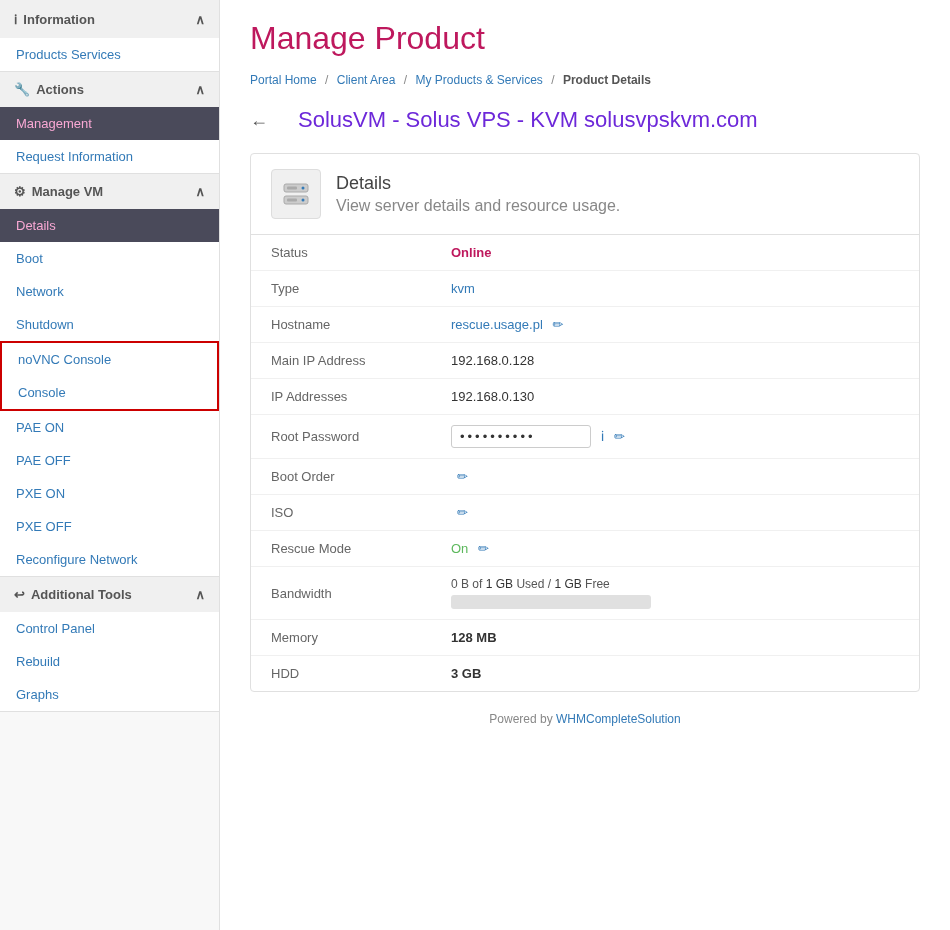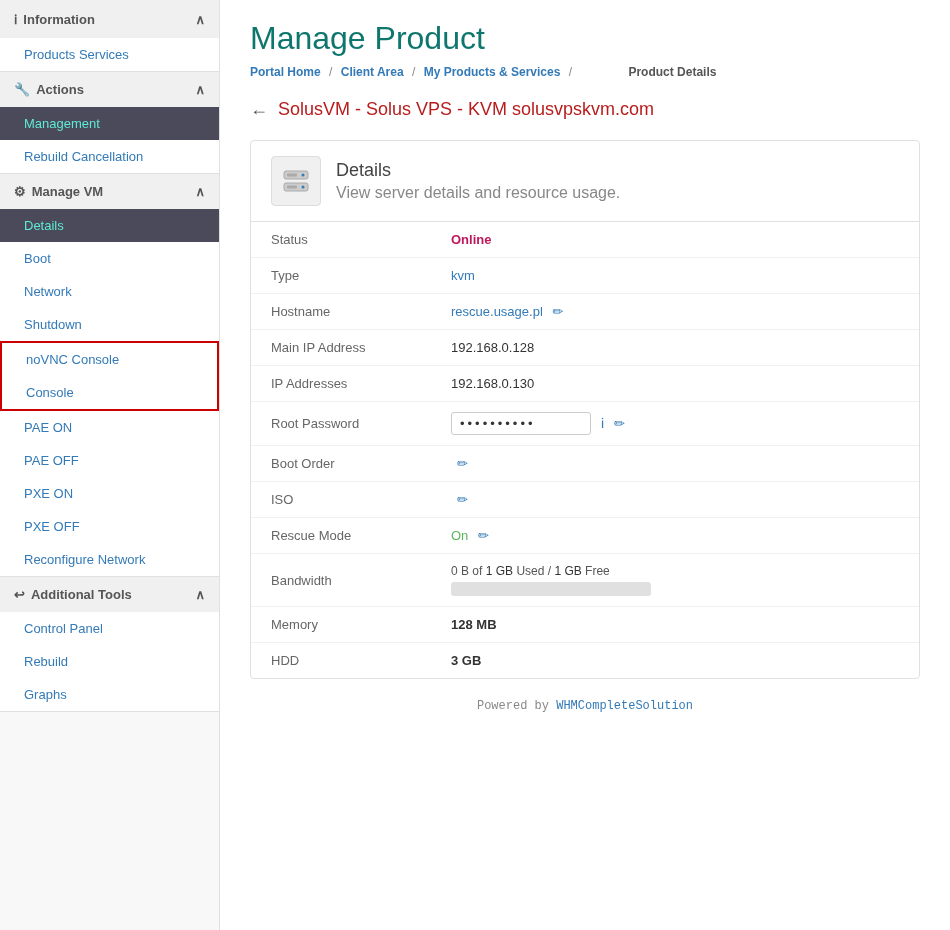--- a/index.html
+++ b/index.html
@@ -2,35 +2,35 @@
 <html><head>
   <meta charset="utf-8">
   <style>
     * { box-sizing: border-box; margin: 0; padding: 0; }
     body { font-family: Arial, sans-serif; font-size: 13px; background: #f5f5f5; color: #333; display: flex; min-height: 930px; }
 
     
     .sidebar { width: 220px; min-width: 220px; background: #f8f8f8; border-right: 1px solid #e0e0e0; padding: 0; }
     .sidebar-section { border-bottom: 1px solid #e0e0e0; }
     .sidebar-section-header { display: flex; align-items: center; justify-content: space-between; padding: 10px 14px; font-size: 13px; font-weight: bold; color: #555; background: #f0f0f0; cursor: pointer; }
-    .sidebar-item { display: block; padding: 9px 24px; font-size: 13px; color: #337ab7; cursor: pointer; background: #fff; text-decoration: none; }
-    .sidebar-item.active { background: #4a4a5a; color: #5eead4; }
+    .sidebar-item { display: block; padding: 9px 16px; font-size: 13px; color: #337ab7; cursor: pointer; background: #fff; text-decoration: none; }
+    .sidebar-item.active { background: #4a4a5a; color: #f9a8d4; }
 
     
     .main { flex: 1; padding: 20px 30px; background: #fff; }
-    .page-title { font-size: 32px; font-weight: 300; color: #0f766e; margin-bottom: 8px; }
+    .page-title { font-size: 32px; font-weight: 300; color: #be185d; margin-bottom: 16px; }
     .breadcrumb { font-size: 12px; color: #888; margin-bottom: 20px; }
-    .breadcrumb a { color: #337ab7; text-decoration: none; font-weight: bold; }
-    .breadcrumb span { color: #888; margin-left: 48px; }
+    .breadcrumb a { color: #337ab7; text-decoration: none; }
+    .breadcrumb span { color: #888; }
     .breadcrumb .separator { margin: 0 5px; }
     .breadcrumb .current { font-weight: bold; color: #555; }
 
     .section-nav { display: flex; align-items: center; margin-bottom: 20px; }
     .back-arrow { font-size: 18px; color: #555; margin-right: 10px; cursor: pointer; }
-    .section-title { font-size: 18px; font-weight: 400; color: #b91c1c; }
+    .section-title { font-size: 22px; font-weight: 400; color: #6d28d9; margin-left: 20px; }
 
     .detail-card { border: 1px solid #e0e0e0; border-radius: 4px; padding: 0; margin-bottom: 20px; }
     .detail-card-header { display: flex; align-items: center; padding: 15px 20px; border-bottom: 1px solid #e0e0e0; }
     .detail-card-icon { width: 50px; height: 50px; background: #f0f0f0; border: 1px solid #ddd; border-radius: 4px; display: flex; align-items: center; justify-content: center; margin-right: 15px; flex-shrink: 0; }
     .detail-card-icon svg { width: 28px; height: 28px; }
     .detail-card-text h3 { font-size: 18px; font-weight: 400; color: #444; }
     .detail-card-text p { font-size: 16px; color: #888; margin-top: 3px; }
 
     .info-table { width: 100%; border-collapse: collapse; }
     .info-table tr { border-bottom: 1px solid #f0f0f0; }
@@ -46,21 +46,21 @@
     .password-field { display: inline-block; background: #fff; border: 1px solid #ccc; padding: 3px 8px; font-size: 13px; letter-spacing: 3px; color: #333; border-radius: 3px; min-width: 140px; }
 
     .edit-icon { color: #337ab7; cursor: pointer; margin-left: 6px; font-size: 13px; }
     .info-icon { color: #337ab7; cursor: pointer; margin-left: 6px; font-size: 14px; }
 
     .bandwidth-bar { width: 200px; height: 14px; background: #e0e0e0; border-radius: 3px; margin-top: 4px; overflow: hidden; }
     .bandwidth-fill { height: 100%; background: #ccc; width: 0%; border-radius: 3px; }
     .bandwidth-text { font-size: 12px; color: #555; }
     .bandwidth-text strong { font-weight: normal; color: #333; }
 
-    .powered-by { text-align: center; margin-top: 20px; font-size: 12px; color: #888; font-family: Liberation Mono, monospace; }
+    .powered-by { text-align: center; margin-top: 20px; font-size: 12px; color: #888; }
     .powered-by a { color: #337ab7; text-decoration: none; }
 
     .section-header-row { display: flex; align-items: center; gap: 6px; }
   </style>
 </head>
 <body>
 
 <div class="sidebar">
 
   <div class="sidebar-section">
@@ -76,21 +76,21 @@
 
   <div class="sidebar-section">
     <div class="sidebar-section-header">
       <div class="section-header-row">
         <span>🔧</span>
         <span>Actions</span>
       </div>
       <span>∧</span>
     </div>
     <a class="sidebar-item active">Management</a>
-    <a class="sidebar-item">Rebuild Cancellation</a>
+    <a class="sidebar-item">Request Information</a>
   </div>
 
   <div class="sidebar-section">
     <div class="sidebar-section-header">
       <div class="section-header-row">
         <span>⚙</span>
         <span>Manage VM</span>
       </div>
       <span>∧</span>
     </div>

